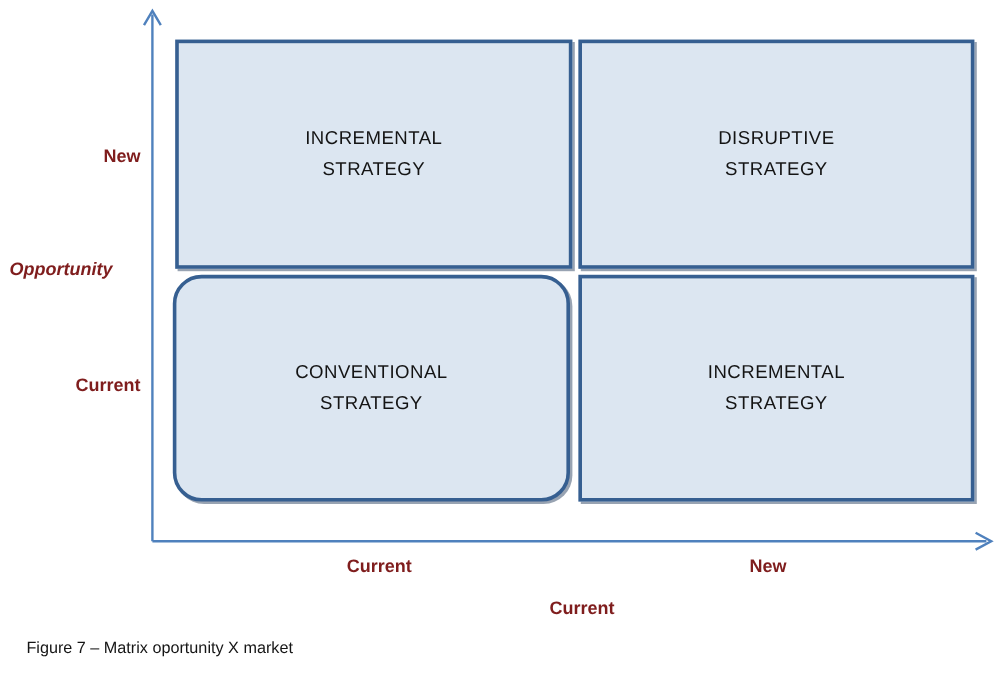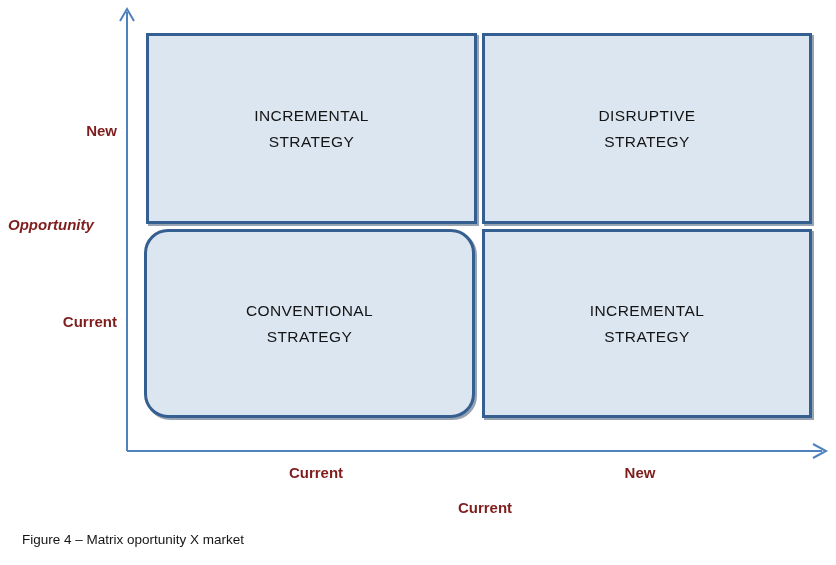--- a/index.html
+++ b/index.html
@@ -101,15 +101,15 @@
   <div class="axis-label y-axis-title">Opportunity</div>
 
   <div class="axis-label y-tick-current">Current</div>
 
   <div class="axis-label x-tick-current">Current</div>
 
   <div class="axis-label x-tick-new">New</div>
 
   <div class="axis-label x-axis-title">Current</div>
 
-  <div class="figure-caption">Figure 4 – Matrix oportunity X market</div>
+  <div class="figure-caption">Figure 7 – Matrix oportunity X market</div>
 
 </div>
 
 </body></html>

